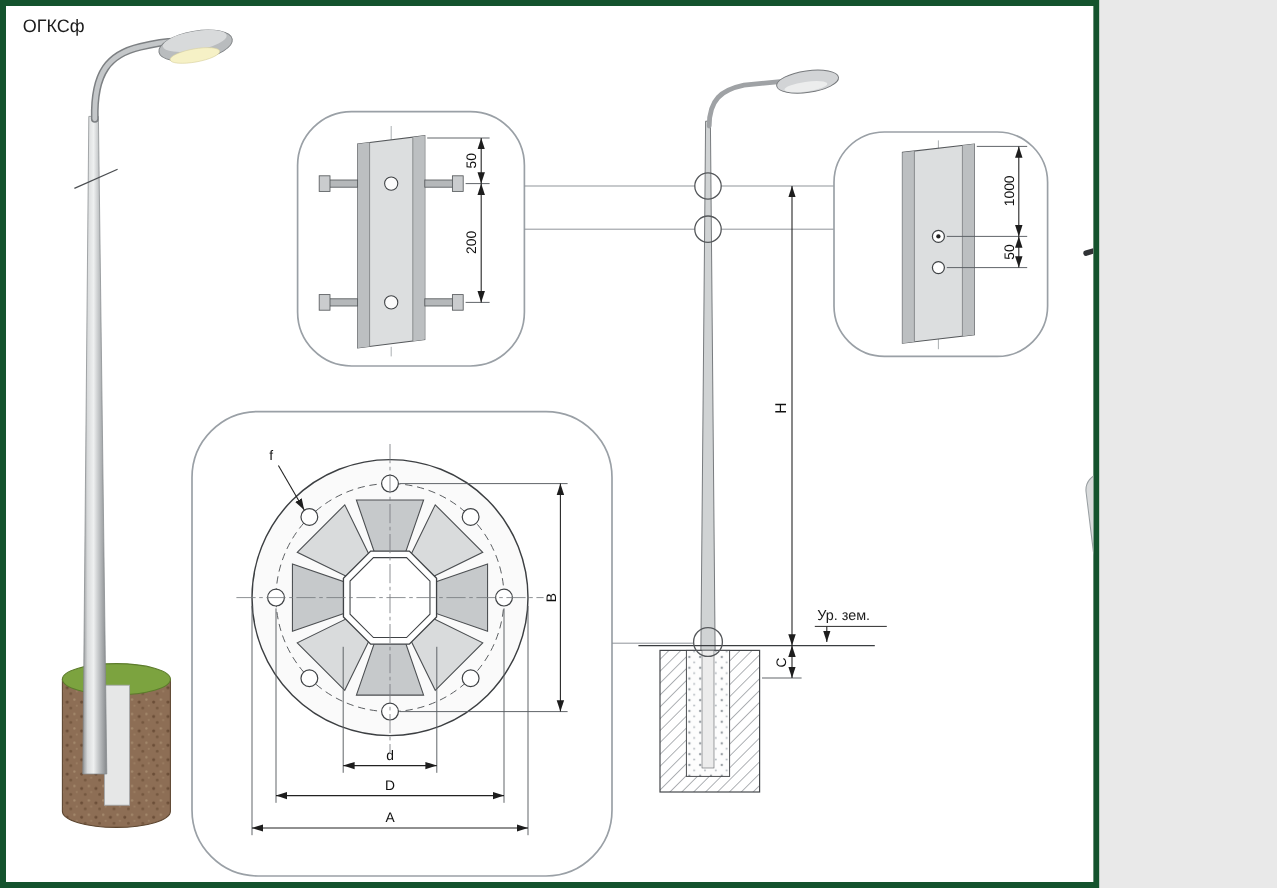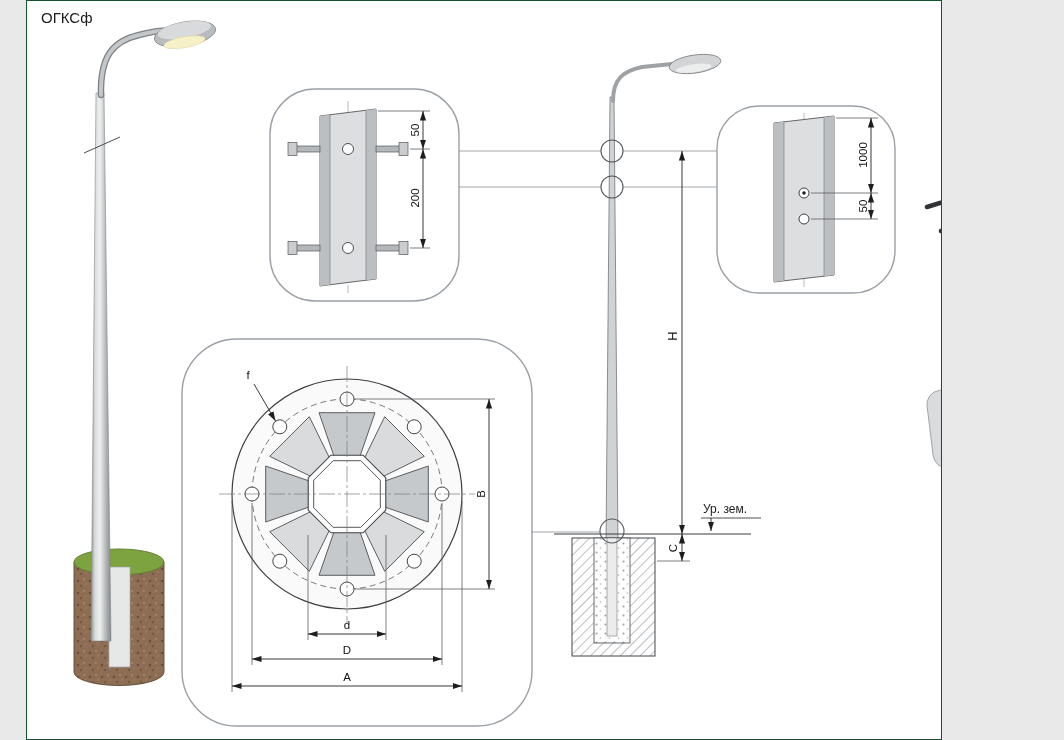--- a/index.html
+++ b/index.html
@@ -1,20 +1,19 @@
 <!DOCTYPE html>
 <html><head>
 <meta charset="utf-8">
 <style>
   html,body{margin:0;padding:0;background:#e9e9e9;}
   .canvas{
     position:relative;width:916px;height:740px;background:#ffffff;
-    border:1px solid #14532d;box-sizing:border-box;overflow:hidden;
+    border:5px solid #14532d;box-sizing:border-box;overflow:hidden;
     font-family:"Liberation Sans", sans-serif;
-    margin-left:26px;
   }
   svg{display:block}
   text{font-family:"Liberation Sans", sans-serif;fill:#1c1c1c;}
   .title-txt{font-size:15px;}
   .dim{font-size:11.5px;fill:#111;}
   .dim-big{font-size:13px;fill:#111;}
   .ground-txt{font-size:12px;}
   .thin{stroke:#5a5e62;stroke-width:0.8;fill:none;}
   .dimline{stroke:#222;stroke-width:0.9;fill:none;}
   .callout{fill:#ffffff;stroke:#9aa0a6;stroke-width:1.4;}

